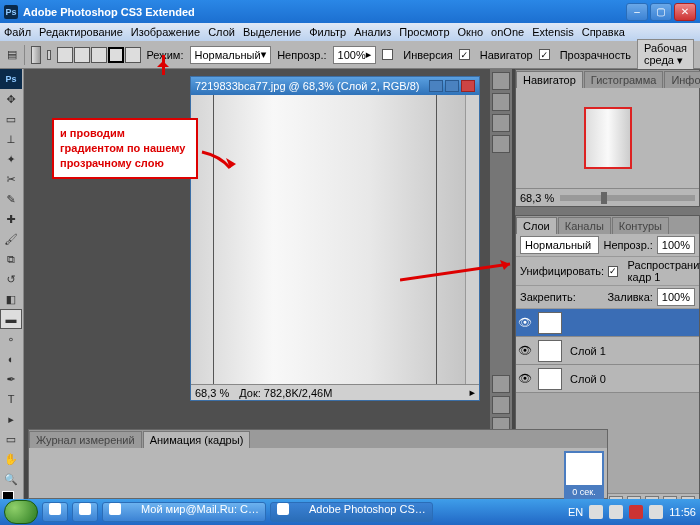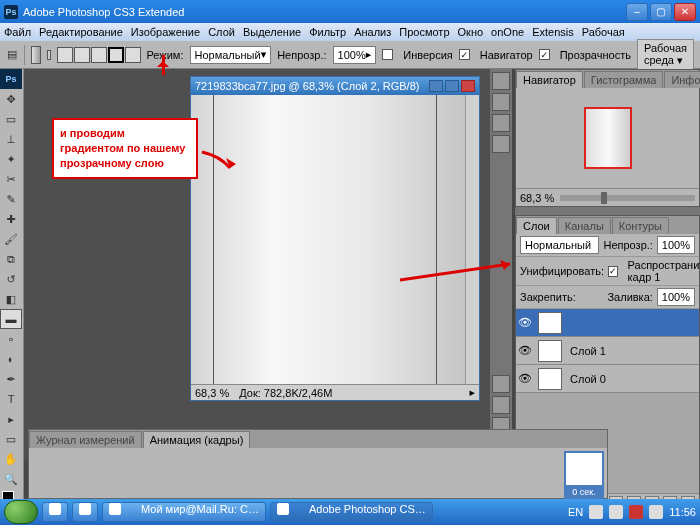--- a/index.html
+++ b/index.html
@@ -1,21 +1,21 @@
 <!DOCTYPE html>
 <html><head>
 <meta charset="utf-8">
 <style>
 * { margin: 0; padding: 0; box-sizing: border-box; font-family: Tahoma, sans-serif; font-size: 11px; }
 body { width: 700px; height: 525px; background: #464646; overflow: hidden; position: relative; }
 
 
 .titlebar { height: 23px; background: linear-gradient(#2a87e6, #1c6fd0); display: flex; align-items: center; color: #fff; padding: 0 4px; }
 .titlebar .ps-badge { width: 14px; height: 14px; background: #0a2a4a; color: #8ec8ff; display: inline-flex; align-items: center; justify-content: center; font-size: 9px; font-weight: bold; margin-right: 5px; border-radius: 2px; }
-.titlebar .title { font-weight: normal; }
+.titlebar .title { font-weight: bold; }
 .win-btns { margin-left: auto; display: flex; gap: 2px; }
 .win-btn { width: 22px; height: 18px; border-radius: 3px; display: inline-flex; align-items: center; justify-content: center; font-size: 10px; color: #fff; }
 .win-min, .win-max { background: linear-gradient(#6aa8e8, #3b82d4); border: 1px solid #2a6db8; }
 .win-close { background: linear-gradient(#e88, #c33); border: 1px solid #a22; }
 
 
 .menubar { height: 18px; background: linear-gradient(#dfe8f6, #bcd2ef); display: flex; align-items: center; padding: 0 4px; gap: 8px; color: #000; }
 .menubar span { cursor: default; }
 
 
@@ -127,21 +127,21 @@
   <span>Редактирование</span>
   <span>Изображение</span>
   <span>Слой</span>
   <span>Выделение</span>
   <span>Фильтр</span>
   <span>Анализ</span>
   <span>Просмотр</span>
   <span>Окно</span>
   <span>onOne</span>
   <span>Extensis</span>
-  <span>Рабочая</span>
+  <span>Справка</span>
 </div>
 
 <div class="optbar">
   <span class="tool">▤</span>
   <span class="divider-v"></span>
   <span class="swatch-lg"></span>
   <span class="dd"></span>
   <div class="grad-thumbs">
     <span class="gt"></span>
     <span class="gt"></span>

